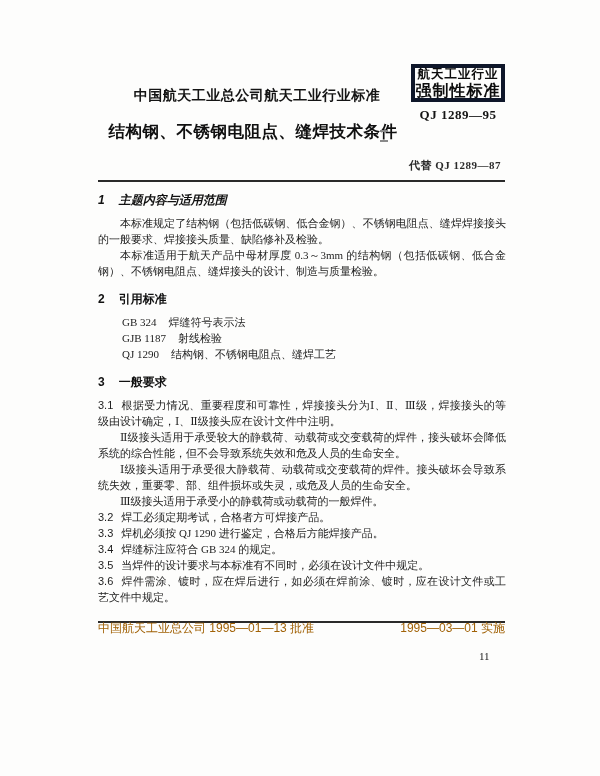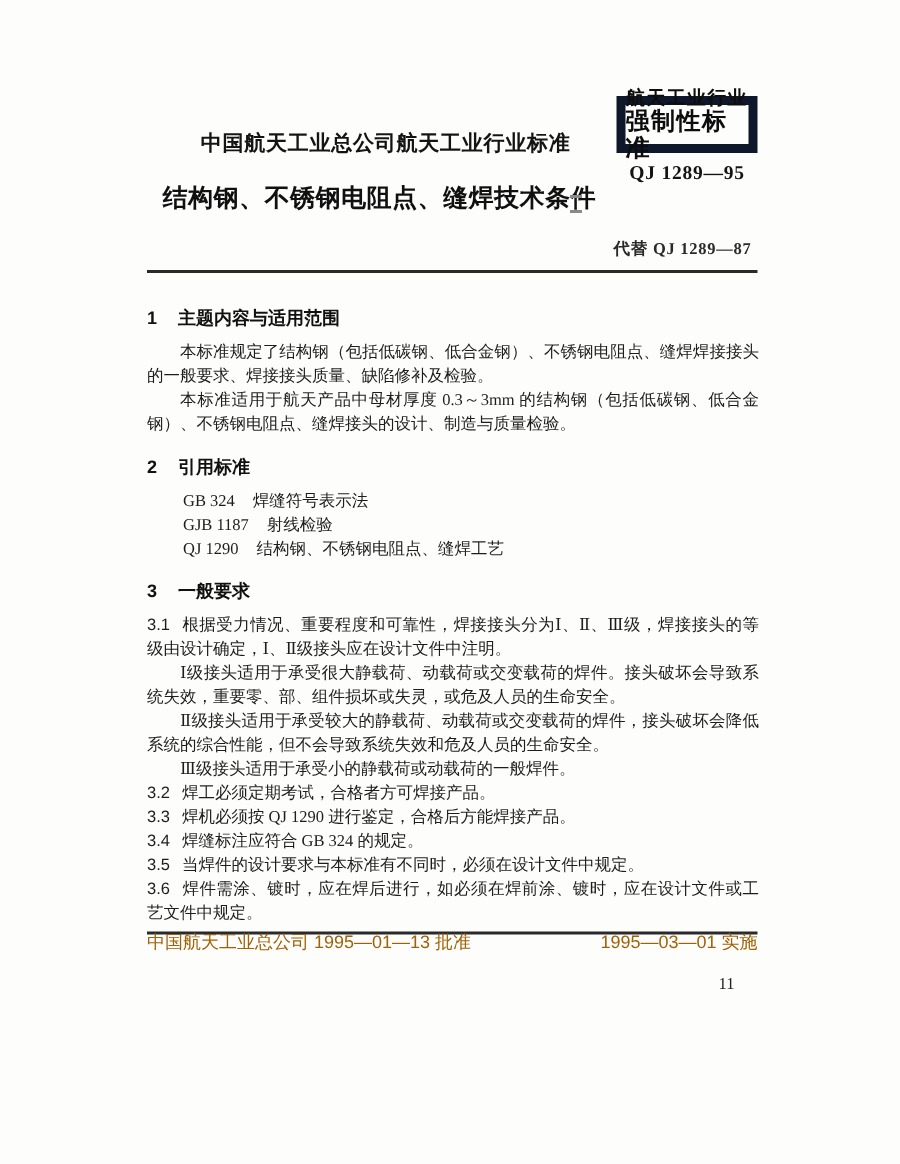--- a/index.html
+++ b/index.html
@@ -36,21 +36,21 @@
     font-weight: bold;
     font-size: 16.5px;
     letter-spacing: 0.5px;
     color: #101010;
   }
 
   .std-badge {
     position: absolute;
     top: 64px; left: 411px;
     width: 94px; height: 38px;
-    border: 6px solid #0f172a;
+    border: 4px solid #0f172a;
     box-sizing: border-box;
     display: flex;
     flex-direction: column;
     align-items: center;
     justify-content: center;
     background: #fdfdfc;
   }
   .std-badge .badge-line1 {
     font-family: "Liberation Sans", "DejaVu Sans", sans-serif;
     font-weight: bold;
@@ -113,21 +113,21 @@
   }
   .sec-heading {
     font-family: "Liberation Sans", "DejaVu Sans", sans-serif;
     font-weight: bold;
     font-size: 12px;
     margin: 6px 0 7px 0;
     text-align: left;
     color: #111;
   }
   .sec-heading .h-num { margin-right: 14px; }
-  .sec-heading.first { margin-top: 12px; }
+  .sec-heading.first { margin-top: 0; font-style: italic; }
   .sec-heading.gap   { margin-top: 12px; }
 
   .para {
     margin: 0;
     text-indent: 2em;
   }
   .ref-list { margin: 0 0 0 24px; }
   .ref-item { margin: 0; }
   .ref-item .ref-code { margin-right: 12px; }
 
@@ -196,22 +196,22 @@
     <div class="ref-list">
       <p class="ref-item"><span class="ref-code">GB 324</span><span>焊缝符号表示法</span></p>
       <p class="ref-item"><span class="ref-code">GJB 1187</span><span>射线检验</span></p>
       <p class="ref-item"><span class="ref-code">QJ 1290</span><span>结构钢、不锈钢电阻点、缝焊工艺</span></p>
     </div>
 
     <p class="sec-heading gap"><span class="h-num">3</span><span>一般要求</span></p>
 
     <p class="clause"><span class="c-num">3.1</span><span>根据受力情况、重要程度和可靠性，焊接接头分为Ⅰ、Ⅱ、Ⅲ级，焊接接头的等级由设计确定，Ⅰ、Ⅱ级接头应在设计文件中注明。</span></p>
 
+    <p class="level-para">Ⅱ级接头适用于承受较大的静载荷、动载荷或交变载荷的焊件，接头破坏会降低系统的综合性能，但不会导致系统失效和危及人员的生命安全。</p>
     <p class="level-para">Ⅰ级接头适用于承受很大静载荷、动载荷或交变载荷的焊件。接头破坏会导致系统失效，重要零、部、组件损坏或失灵，或危及人员的生命安全。</p>
-    <p class="level-para">Ⅱ级接头适用于承受较大的静载荷、动载荷或交变载荷的焊件，接头破坏会降低系统的综合性能，但不会导致系统失效和危及人员的生命安全。</p>
     <p class="level-para">Ⅲ级接头适用于承受小的静载荷或动载荷的一般焊件。</p>
 
     <p class="clause"><span class="c-num">3.2</span><span>焊工必须定期考试，合格者方可焊接产品。</span></p>
     <p class="clause"><span class="c-num">3.3</span><span>焊机必须按 QJ 1290 进行鉴定，合格后方能焊接产品。</span></p>
     <p class="clause"><span class="c-num">3.4</span><span>焊缝标注应符合 GB 324 的规定。</span></p>
     <p class="clause"><span class="c-num">3.5</span><span>当焊件的设计要求与本标准有不同时，必须在设计文件中规定。</span></p>
     <p class="clause"><span class="c-num">3.6</span><span>焊件需涂、镀时，应在焊后进行，如必须在焊前涂、镀时，应在设计文件或工艺文件中规定。</span></p>
 
   </div>
 

